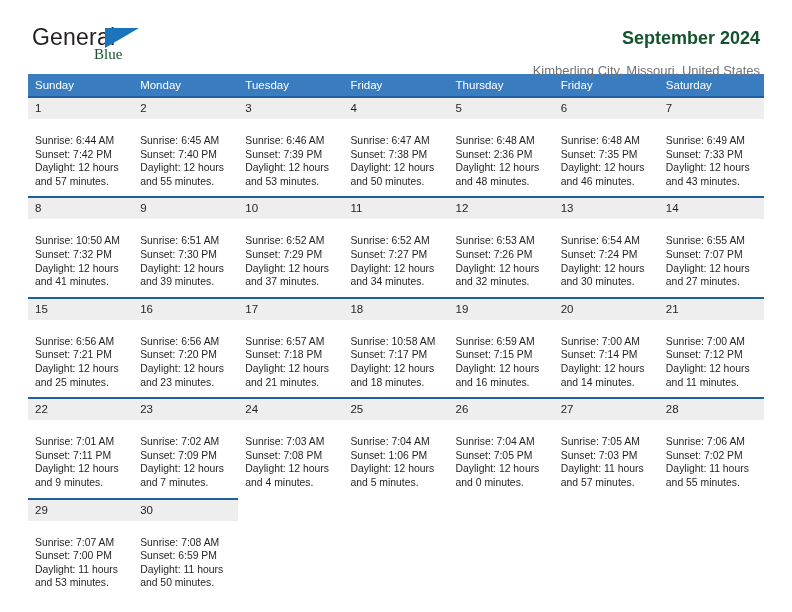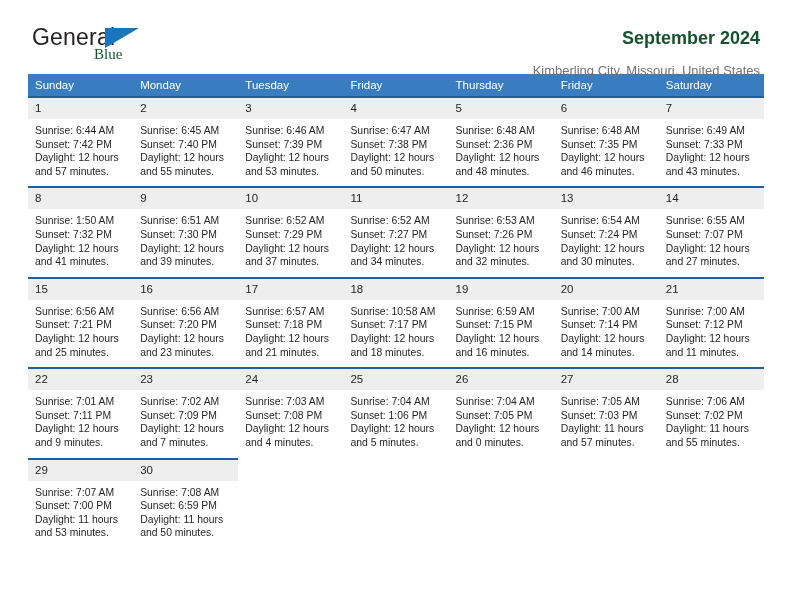--- a/index.html
+++ b/index.html
@@ -110,21 +110,21 @@
   }
   .daynum {
     background: #eeeeee;
     font-size: 11.5px;
     color: #231f20;
     padding: 4px 0 4px 7px;
     line-height: 13px;
     height: 13px;
   }
   .dayinfo {
-    padding: 5px 6px 8px 7px;
+    padding: 15px 6px 8px 7px;
     font-size: 10.4px;
     line-height: 13.6px;
     color: #231f20;
   }
   .dayinfo div {
     white-space: nowrap;
   }
 </style>
 </head>
 <body>
@@ -238,21 +238,21 @@
               </div>
             </div>
           </td>
       </tr>
 
       <tr>
         <td>
             <div class="daycell">
               <div class="daynum">8</div>
               <div class="dayinfo">
-                <div>Sunrise: 1:50 AM</div>
+                <div>Sunrise: 10:50 AM</div>
                 <div>Sunset: 7:32 PM</div>
                 <div>Daylight: 12 hours</div>
                 <div>and 41 minutes.</div>
               </div>
             </div>
           </td>
         <td>
             <div class="daycell">
               <div class="daynum">9</div>
               <div class="dayinfo">

